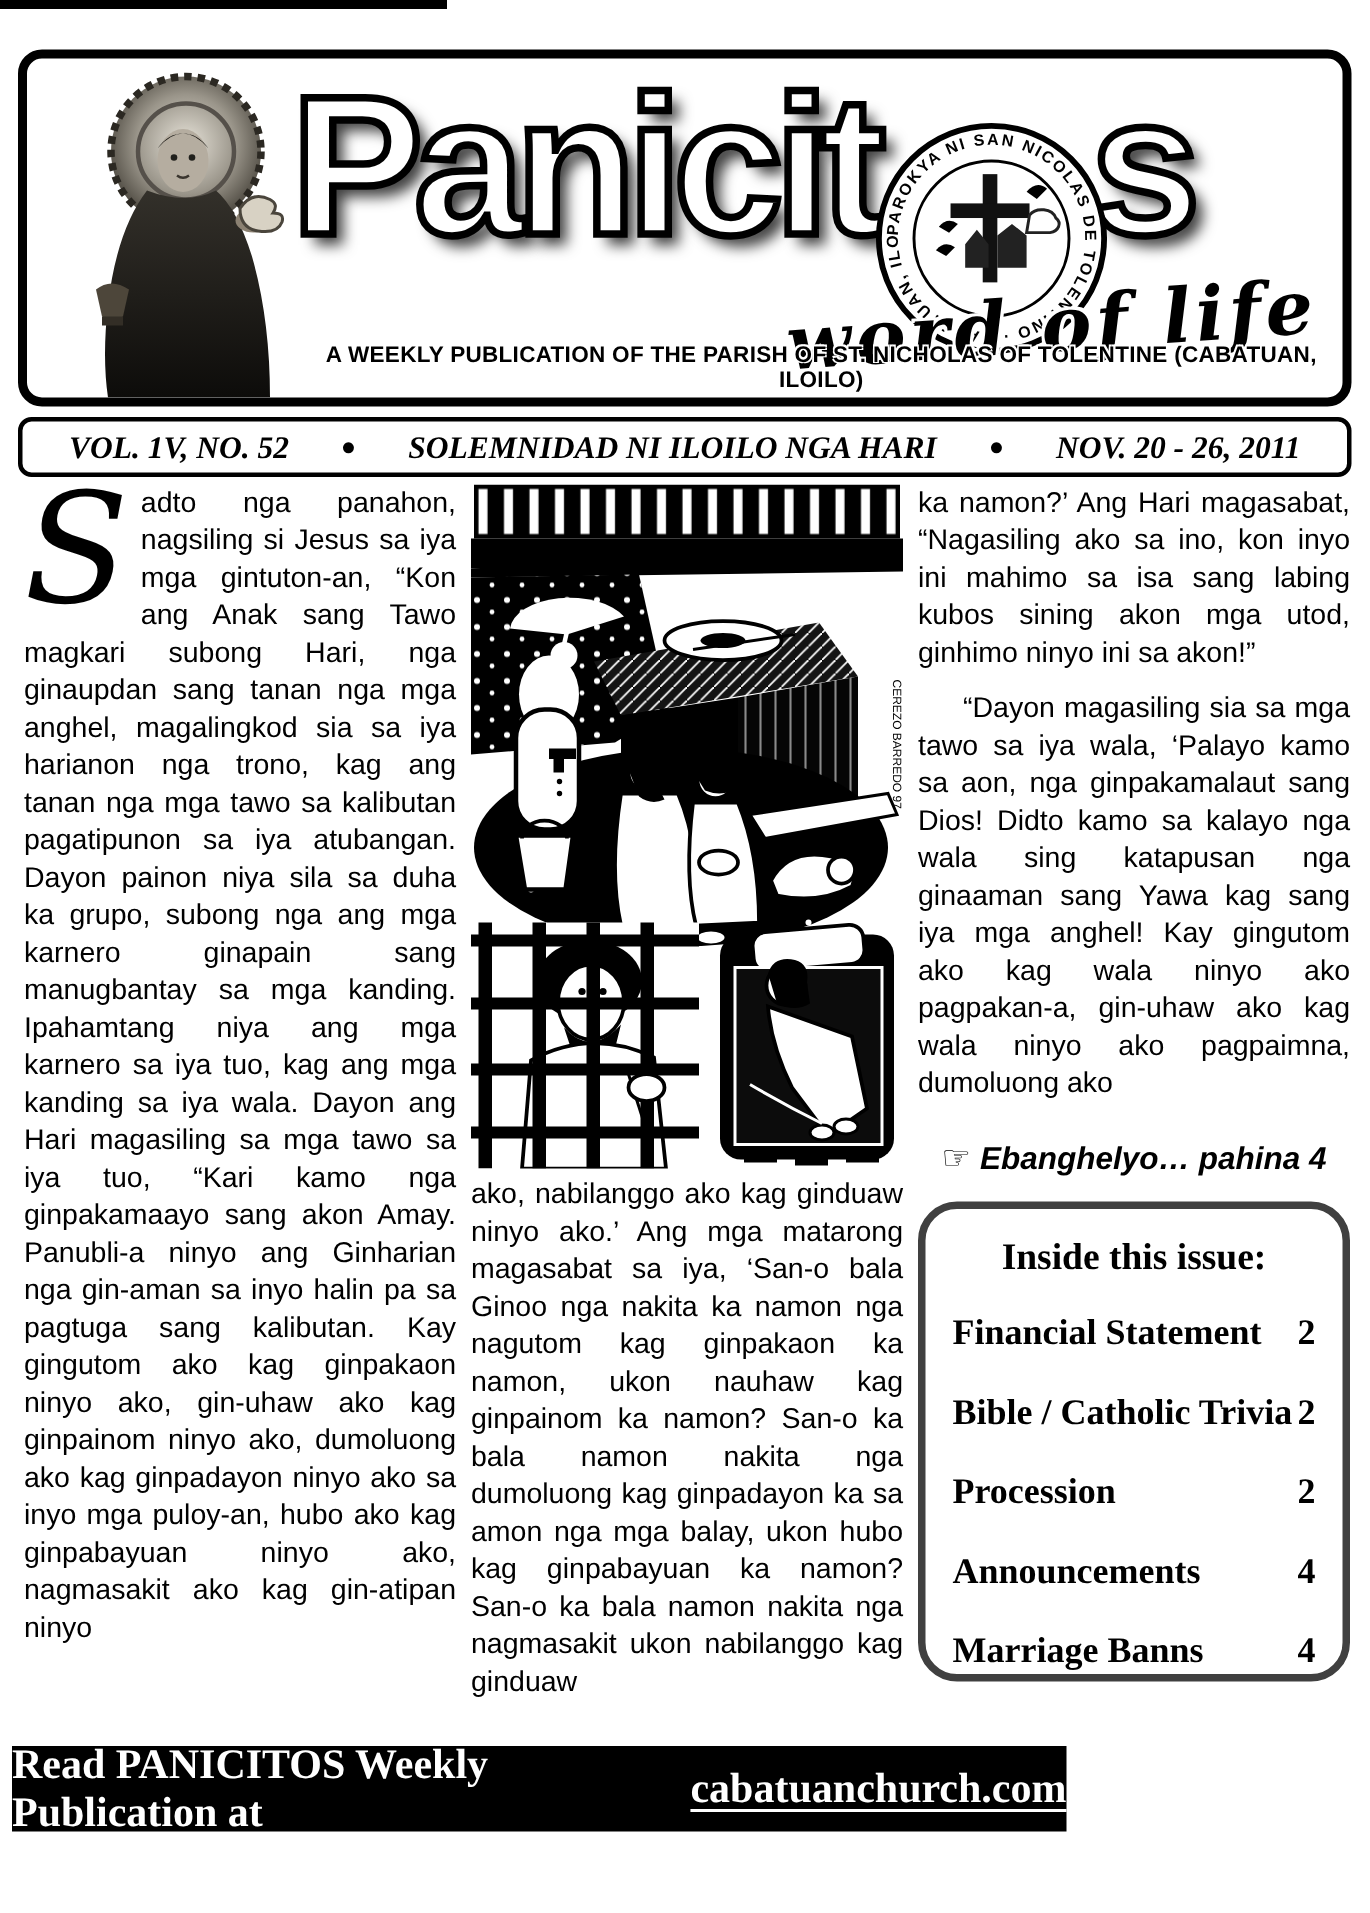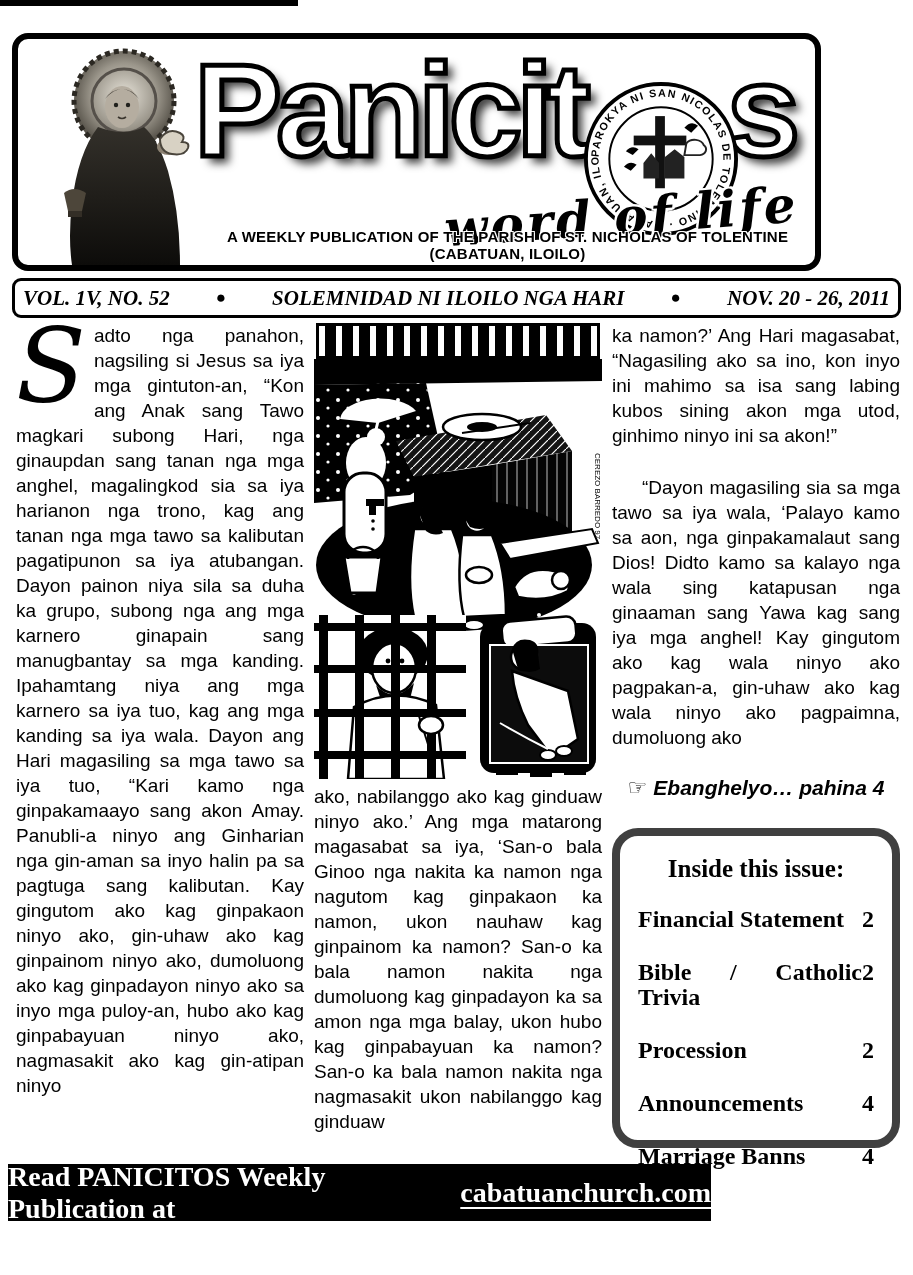--- a/index.html
+++ b/index.html
@@ -5,21 +5,21 @@
   * { margin:0; padding:0; box-sizing:border-box; }
   html,body { background:#fff; }
   .page {
     position:relative; width:913px; height:1275px; background:#fff;
     font-family:"Liberation Sans", sans-serif; color:#000; overflow:hidden;
   }
   .scan-mark { position:absolute; left:0; top:0; width:298px; height:6px; background:#000; }
 
   
   .banner {
-    position:absolute; left:12px; top:33px; width:809px; height:238px;
+    position:absolute; left:12px; top:33px; width:889px; height:238px;
     border:6px solid #000; border-radius:16px; background:#fff;
   }
   .statue { position:absolute; left:10px; top:4px; width:182px; height:222px; z-index:2; }
   .title-row { position:absolute; left:176px; top:8px; display:flex; align-items:flex-start; z-index:1; white-space:nowrap; }
   .title-text {
     font-weight:bold; font-size:132px; line-height:128px; letter-spacing:-6px;
     color:#fff; -webkit-text-stroke:5px #000;
     text-shadow: 7px 7px 9px rgba(0,0,0,0.75);
   }
   .seal-wrap { width:156px; height:156px; margin:34px -12px 0 -2px; position:relative; z-index:2; }
@@ -32,42 +32,42 @@
   .subtitle {
     position:absolute; left:186px; right:4px; bottom:3px; z-index:4;
     text-align:center; font-weight:bold; font-size:15px; letter-spacing:0.2px;
     text-shadow:-1px -1px 0 #fff, 1px -1px 0 #fff, -1px 1px 0 #fff, 1px 1px 0 #fff;
   }
 
   
   .masthead {
     position:absolute; left:12px; top:278px; width:889px; height:40px;
     border:3px solid #000; border-radius:9px; background:#fff;
-    display:flex; align-items:center; justify-content:space-between; padding:0 8px;
+    display:flex; align-items:center; justify-content:space-between; padding:0 31px;
     font-family:"Liberation Serif", serif; font-weight:bold; font-style:italic; font-size:21px;
   }
   .masthead .bullet { font-style:normal; font-size:17px; }
 
   
   .col { position:absolute; top:323px; width:288px; text-align:justify; font-size:19px; line-height:25px; }
   .col-1 { left:16px; }
   .col-2 { left:314px; }
   .col-3 { left:612px; }
   .dropcap {
     float:left; font-family:"DejaVu Serif", serif; font-style:italic;
     font-size:102px; line-height:80px; padding:4px 8px 0 0;
   }
   .illus { display:block; width:288px; height:456px; margin-bottom:5px; }
-  .p2 { text-indent:30px; margin-top:27px; }
+  .p2 { text-indent:30px; margin-top:12px; }
   .jump { margin-top:25px; font-weight:bold; font-style:italic; font-size:21px; text-align:center; white-space:nowrap; }
   .jump .hand { font-family:"DejaVu Sans", sans-serif; font-style:normal; font-weight:normal; font-size:22px; padding-right:6px; }
 
   
   .inside-box {
-    margin-top:28px; border:8px solid #404040; border-radius:26px;
+    margin-top:16px; border:5px solid #404040; border-radius:26px;
     padding:20px 18px 4px; height:320px; background:#fff;
     font-family:"Liberation Serif", serif;
   }
   .inside-title { text-align:center; font-weight:bold; font-size:25px; margin-bottom:26px; font-family:"Liberation Serif", serif; }
   .inside-row { display:flex; justify-content:space-between; font-weight:bold; font-size:24px; margin-bottom:28px; }
 
   
   .footer {
     position:absolute; left:8px; top:1164px; width:703px; height:57px; background:#000;
     display:flex; align-items:center; justify-content:center; gap:10px;

